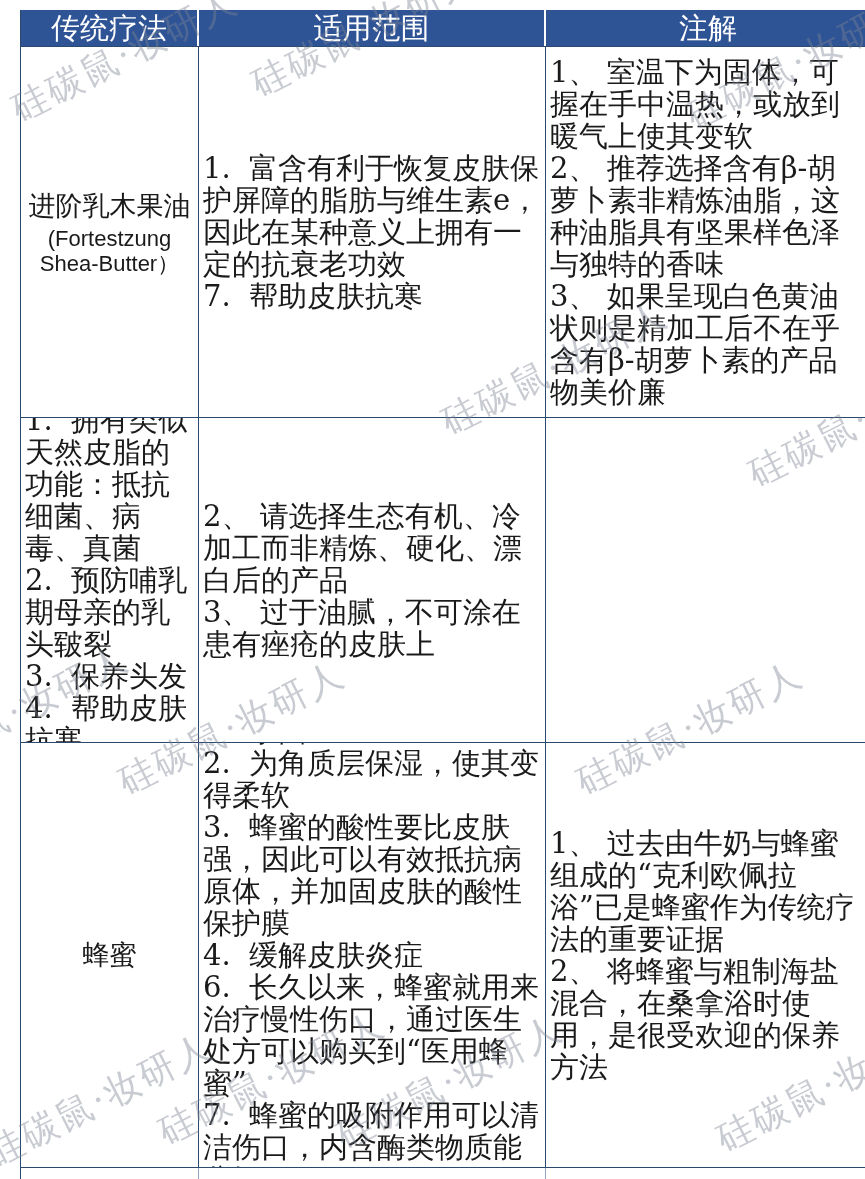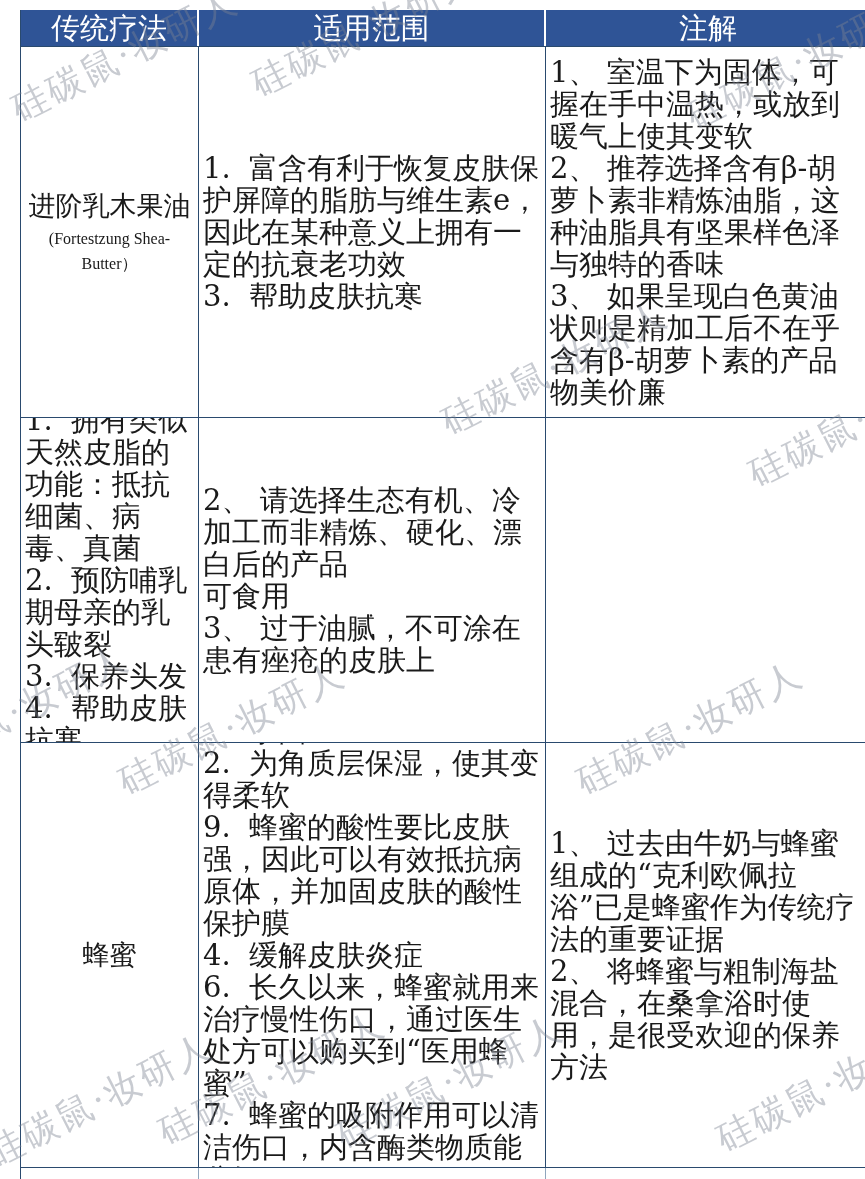--- a/index.html
+++ b/index.html
@@ -37,22 +37,22 @@
   .rstub{height:11px;border-bottom:none;}
   .cell{
     display:flex;flex-direction:column;justify-content:center;
     border-right:1px solid var(--border);
     overflow:hidden;
   }
   .rstub .cell{border-right:1px solid var(--stub-border);}
   .c-therapy{align-items:center;text-align:center;padding:4px 2px;}
   .therapy-name{font-size:27px;line-height:34px;}
   .therapy-sub{
-    font-family:Liberation Serif, serif;
-    font-size:16px;line-height:25px;margin-top:3px;
+    font-family:Liberation Sans, sans-serif;
+    font-size:22px;line-height:25px;margin-top:3px;
   }
   .c-uses,.c-notes{padding:0 4px;}
   .li{
     margin:0;font-size:29px;line-height:32px;
     white-space:pre-wrap;word-break:break-all;
   }
   .wm{
     position:absolute;z-index:5;
     transform:translate(-50%,-50%) rotate(-27deg);
     font-size:36px;letter-spacing:3px;white-space:nowrap;
@@ -85,52 +85,51 @@
       <div class="th">注解</div>
     </div>
 
     <div class="row body-row r1">
       <div class="cell c-therapy">
         <div class="therapy-name">进阶乳木果油</div>
         <div class="therapy-sub">(Fortestzung Shea-Butter）</div>
       </div>
       <div class="cell c-uses">
           <p class="li">1.  富含有利于恢复皮肤保护屏障的脂肪与维生素e，因此在某种意义上拥有一定的抗衰老功效</p>
-          <p class="li">3.  帮助皮肤抗寒</p>
+          <p class="li">7.  帮助皮肤抗寒</p>
         </div>
       <div class="cell c-notes">
           <p class="li">1、 室温下为固体，可握在手中温热，或放到暖气上使其变软</p>
           <p class="li">2、 推荐选择含有β-胡萝卜素非精炼油脂，这种油脂具有坚果样色泽与独特的香味</p>
           <p class="li">3、 如果呈现白色黄油状则是精加工后不在乎含有β-胡萝卜素的产品</p>
           <p class="li">物美价廉</p>
         </div>
     </div>
 
     <div class="row body-row r2">
       <div class="cell c-uses">
           <p class="li">1.  拥有类似天然皮脂的功能：抵抗细菌、病毒、真菌</p>
           <p class="li">2.  预防哺乳期母亲的乳头皲裂</p>
           <p class="li">3.  保养头发</p>
           <p class="li">4.  帮助皮肤抗寒</p>
         </div>
       <div class="cell c-notes">
           <p class="li">2、 请选择生态有机、冷加工而非精炼、硬化、漂白后的产品</p>
-          <p class="li">可食用</p>
           <p class="li">3、 过于油腻，不可涂在患有痤疮的皮肤上</p>
         </div>
     </div>
 
     <div class="row body-row r3">
       <div class="cell c-therapy">
         <div class="therapy-name">蜂蜜</div>
       </div>
       <div class="cell c-uses">
           <p class="li">1.  杀菌</p>
           <p class="li">2.  为角质层保湿，使其变得柔软</p>
-          <p class="li">9.  蜂蜜的酸性要比皮肤强，因此可以有效抵抗病原体，并加固皮肤的酸性保护膜</p>
+          <p class="li">3.  蜂蜜的酸性要比皮肤强，因此可以有效抵抗病原体，并加固皮肤的酸性保护膜</p>
           <p class="li">4.  缓解皮肤炎症</p>
           <p class="li">6.  长久以来，蜂蜜就用来治疗慢性伤口，通过医生处方可以购买到“医用蜂蜜”</p>
           <p class="li">7.  蜂蜜的吸附作用可以清洁伤口，内含酶类物质能分解</p>
         </div>
       <div class="cell c-notes">
           <p class="li">1、 过去由牛奶与蜂蜜组成的“克利欧佩拉浴”已是蜂蜜作为传统疗法的重要证据</p>
           <p class="li">2、 将蜂蜜与粗制海盐混合，在桑拿浴时使用，是很受欢迎的保养方法</p>
         </div>
     </div>
 

